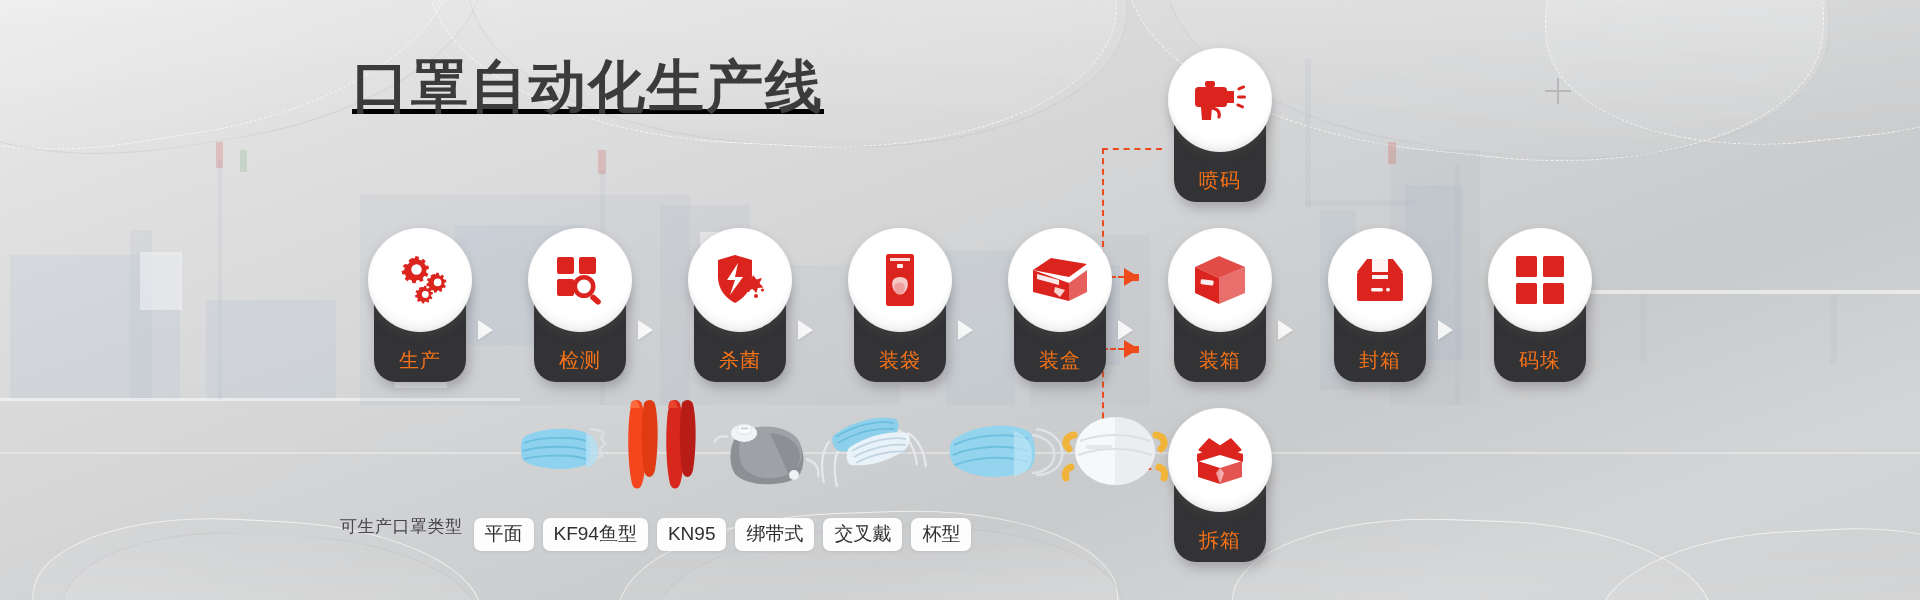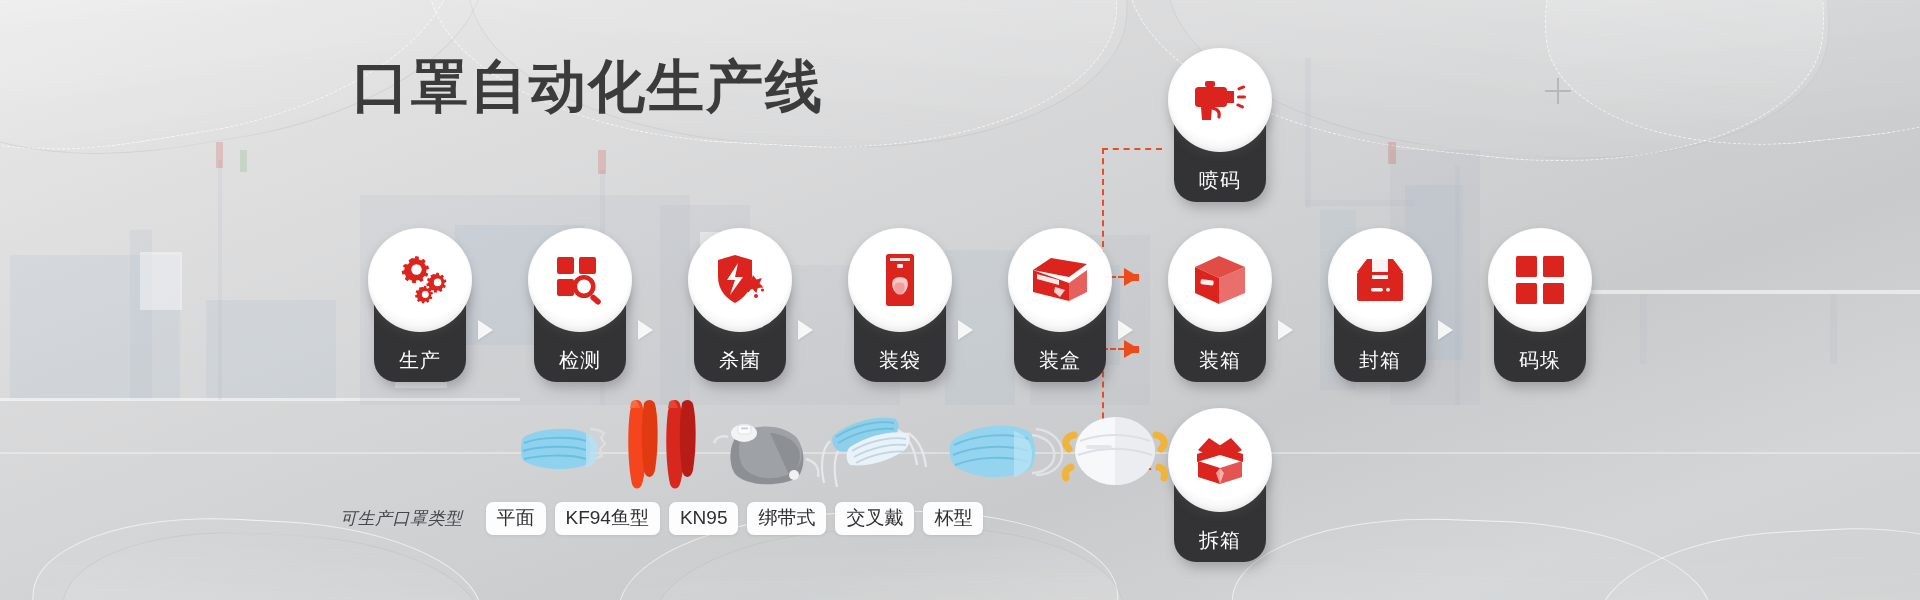--- a/index.html
+++ b/index.html
@@ -66,21 +66,21 @@
     position: absolute; left: 1545px; top: 78px;
     width: 26px; height: 26px; opacity: .5;
   }
   .plus:before, .plus:after {
     content:""; position:absolute; background:#9a9a9f;
   }
   .plus:before { left:0; top:12px; width:26px; height:1.5px; }
   .plus:after  { left:12px; top:0; width:1.5px; height:26px; }
 
   
-  #header { position: absolute; left: 352px; top: 56px; }
+  #header { position: absolute; left: 352px; top: 56px; text-decoration: underline; }
   #title {
     font-size: 57px;
     font-weight: bold;
     color: #3b3b3c;
     letter-spacing: 2px;
     line-height: 1.08;
     white-space: nowrap;
   }
   #subtitle {
     margin-top: 11px;
@@ -104,21 +104,21 @@
     background: #333335;
     border-radius: 14px 14px 22px 22px;
     box-shadow: 3px 6px 12px rgba(80,80,85,0.34);
   }
   .node .label {
     position: absolute;
     left: 0; right: 0;
     bottom: 12px;
     text-align: center;
     font-size: 20px;
-    color: #ffffff;
+    color: #f97316;
     letter-spacing: 1px;
     line-height: 1;
   }
   .node .disc {
     position: absolute;
     left: 0; top: 0;
     width: 104px; height: 104px;
     border-radius: 50%;
     background: radial-gradient(circle at 50% 36%, #ffffff 62%, #f2f2f3 80%, #dcdcdd 100%);
     box-shadow: 0 4px 10px rgba(90,90,95,0.28), inset 0 -2px 5px rgba(0,0,0,0.05);
@@ -171,33 +171,33 @@
     left: 340px;
     top: 502px;
     display: flex;
     align-items: center;
     gap: 9px;
   }
   #mask-types-label {
     font-size: 17px;
     color: #45454a;
     letter-spacing: .5px;
-    margin-right: 14px;
+    margin-right: 2px;
     white-space: nowrap;
-    font-style: italic;
   }
   .chip {
     background: #fdfdfd;
     border-radius: 7px;
     padding: 5px 11px 6px;
     font-size: 19px;
     color: #2f2f33;
     white-space: nowrap;
     box-shadow: 0 1px 3px rgba(120,120,125,0.18);
     line-height: 1.18;
+    margin-top: 16px;
   }
 </style>
 </head>
 <body>
 
 <div id="banner">
 
   <div class="bg-layer">
 
     <div class="mask-arc dash d1"></div>

